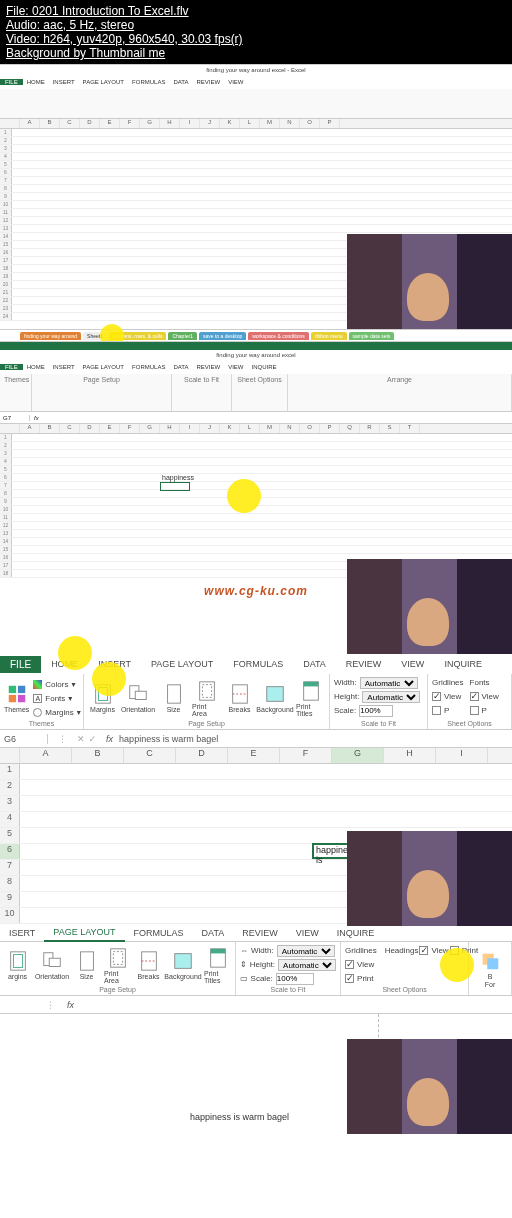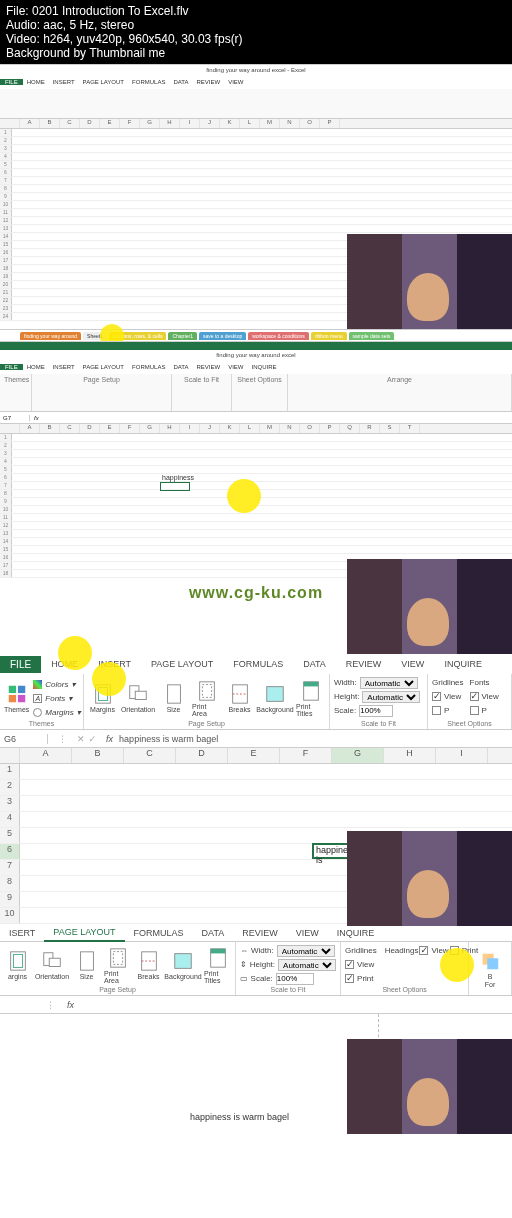--- a/index.html
+++ b/index.html
@@ -1,20 +1,20 @@
 <!DOCTYPE html>
 <html><head>
 <meta charset="utf-8">
 <style>
   * { margin: 0; padding: 0; box-sizing: border-box; font-family: "Segoe UI", Arial, sans-serif; }
   body { width: 512px; background: #fff; color: #222; font-size: 10px; }
 
   
   .vid-info { background:#000; color:#fff; padding:4px 6px; font-size:12px; line-height:14px; }
-  .vid-info div { white-space:nowrap; }
+  .vid-info div { white-space:nowrap;text-decoration:underline; }
 
   
   .frame { position:relative; border-top:1px solid #ccc; }
   .title-row { height:10px; display:flex; align-items:center; justify-content:center; font-size:6px; color:#444; background:#fff; }
   .ribbon-tabs { display:flex; align-items:center; height:14px; font-size:6px; color:#333; }
   .ribbon-tabs .tab { padding:0 4px; }
   .ribbon-tabs .file { background:#217346; color:#fff; padding:0 5px; }
   .ribbon-body { height:30px; background:#f9f9f9; border-bottom:1px solid #ccc; }
   .grid { background:#fff; position:relative; }
   .colhead { display:flex; height:10px; background:#f3f3f3; border-bottom:1px solid #ccc; }
@@ -70,21 +70,21 @@
   .p4-tabrow { display:flex; align-items:center; height:18px; font-size:9px; border-bottom:1px solid #ccc; }
   .p4-tabrow .tb { padding:3px 9px; color:#4a4a4a; text-transform:uppercase; }
   .p4-tabrow .tb.active { border-bottom:2px solid #217346; color:#217346; }
   .p4-ribbon { display:flex; height:54px; border-bottom:1px solid #ccc; font-size:8px; color:#444; }
 
   .p4-formula { display:flex; align-items:center; height:18px; border-bottom:1px solid #ccc; font-size:9px; color:#555; }
   .p4-formula .namebox { width:40px; padding-left:4px; border-right:1px solid #ccc; }
   .p4-formula .fx { padding:0 6px; font-style:italic; }
   .p4-grid { height:120px; position:relative; background:#fff; }
 
-  .watermark { position:absolute; left:50%; transform:translateX(-50%); font-size:16px; font-weight:bold; color:#4d7c0f; opacity:.9; letter-spacing:1px; pointer-events:none; }
+  .watermark { position:absolute; left:50%; transform:translateX(-50%); font-size:12px; font-weight:bold; color:#c2410c; opacity:.9; letter-spacing:1px; pointer-events:none;font-style:italic; }
 </style>
 </head>
 <body>
 
 <div class="vid-info">
   <div>File: 0201 Introduction To Excel.flv</div>
   <div>Audio: aac, 5 Hz, stereo</div>
   <div>Video: h264, yuv420p, 960x540, 30.03 fps(r)</div>
   <div>Background by Thumbnail me</div>
 </div>
@@ -364,21 +364,21 @@
       <div class="rgroup-inner">
         <div class="bigbtn">
           <svg viewBox="0 0 24 24">
               <rect x="3" y="3" width="8" height="8" fill="#3b7"></rect>
               <rect x="13" y="3" width="8" height="8" fill="#48c"></rect>
               <rect x="3" y="13" width="8" height="8" fill="#e84"></rect>
               <rect x="13" y="13" width="8" height="8" fill="#c5c"></rect>
             </svg>
           <span>Themes</span>
         </div>
-        <div style="display:flex;flex-direction:column;gap:1px;font-style:italic;">
+        <div style="display:flex;flex-direction:column;gap:1px;">
           <div class="smline"><span style="display:inline-block;width:9px;height:9px;background:linear-gradient(45deg,#e44,#4e4,#44e);"></span><span>Colors</span>▾</div>
           <div class="smline"><span style="display:inline-block;width:9px;height:9px;border:1px solid #888;font-size:7px;text-align:center;">A</span><span>Fonts</span>▾</div>
           <div class="smline"><span style="display:inline-block;width:9px;height:9px;border:1px solid #888;border-radius:50%;"></span><span>Margins</span>▾</div>
         </div>
       </div>
       <div class="lbl">Themes</div>
     </div>
 
     <div class="rgroup" style="width:246px;">
       <div class="rgroup-inner">

